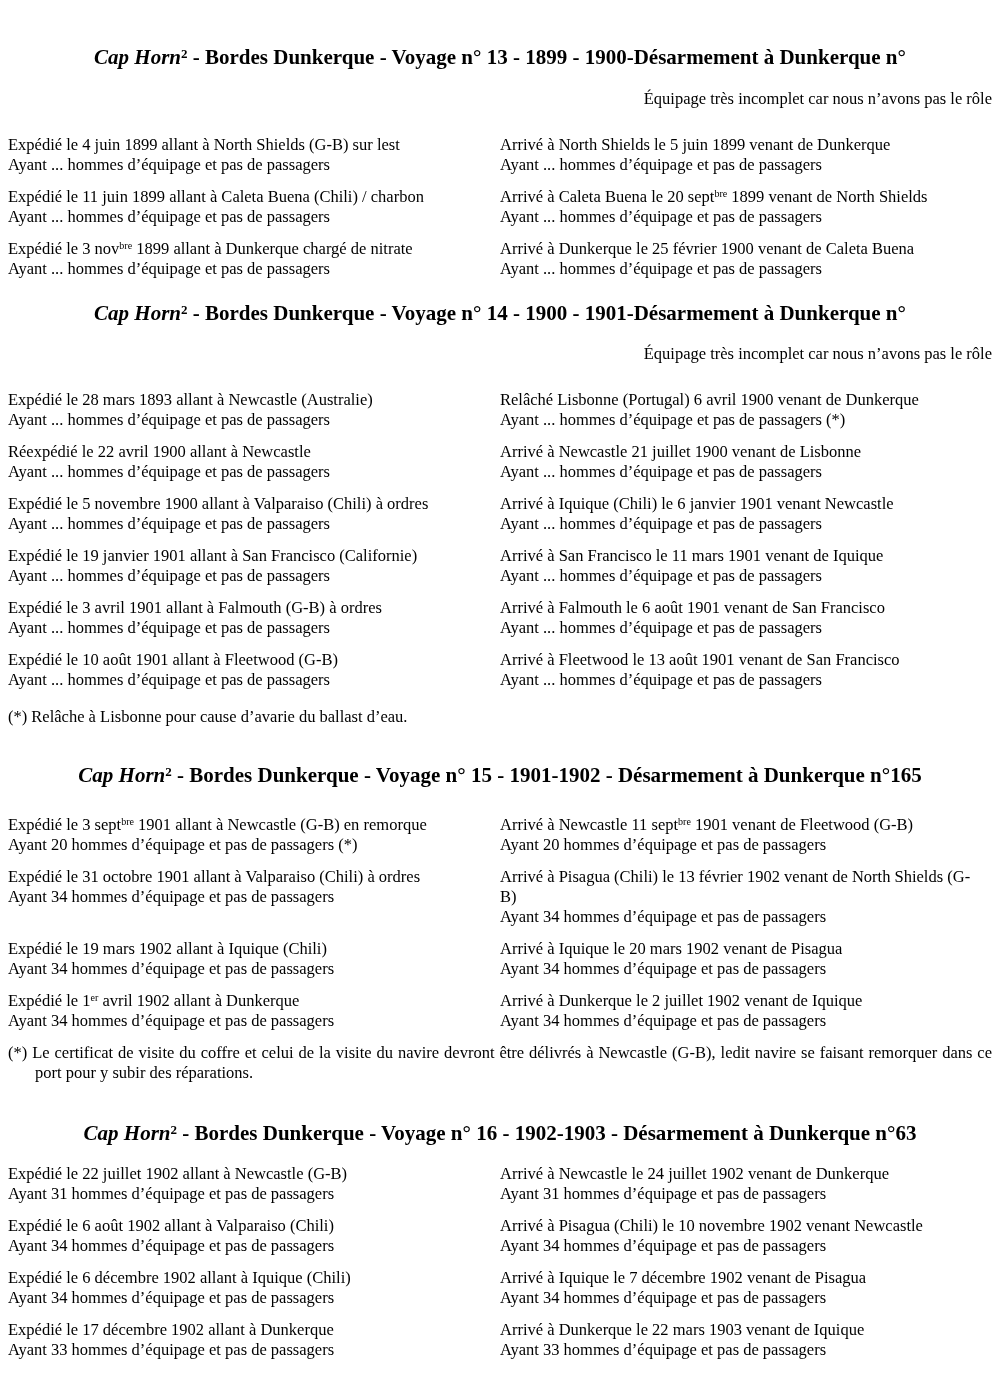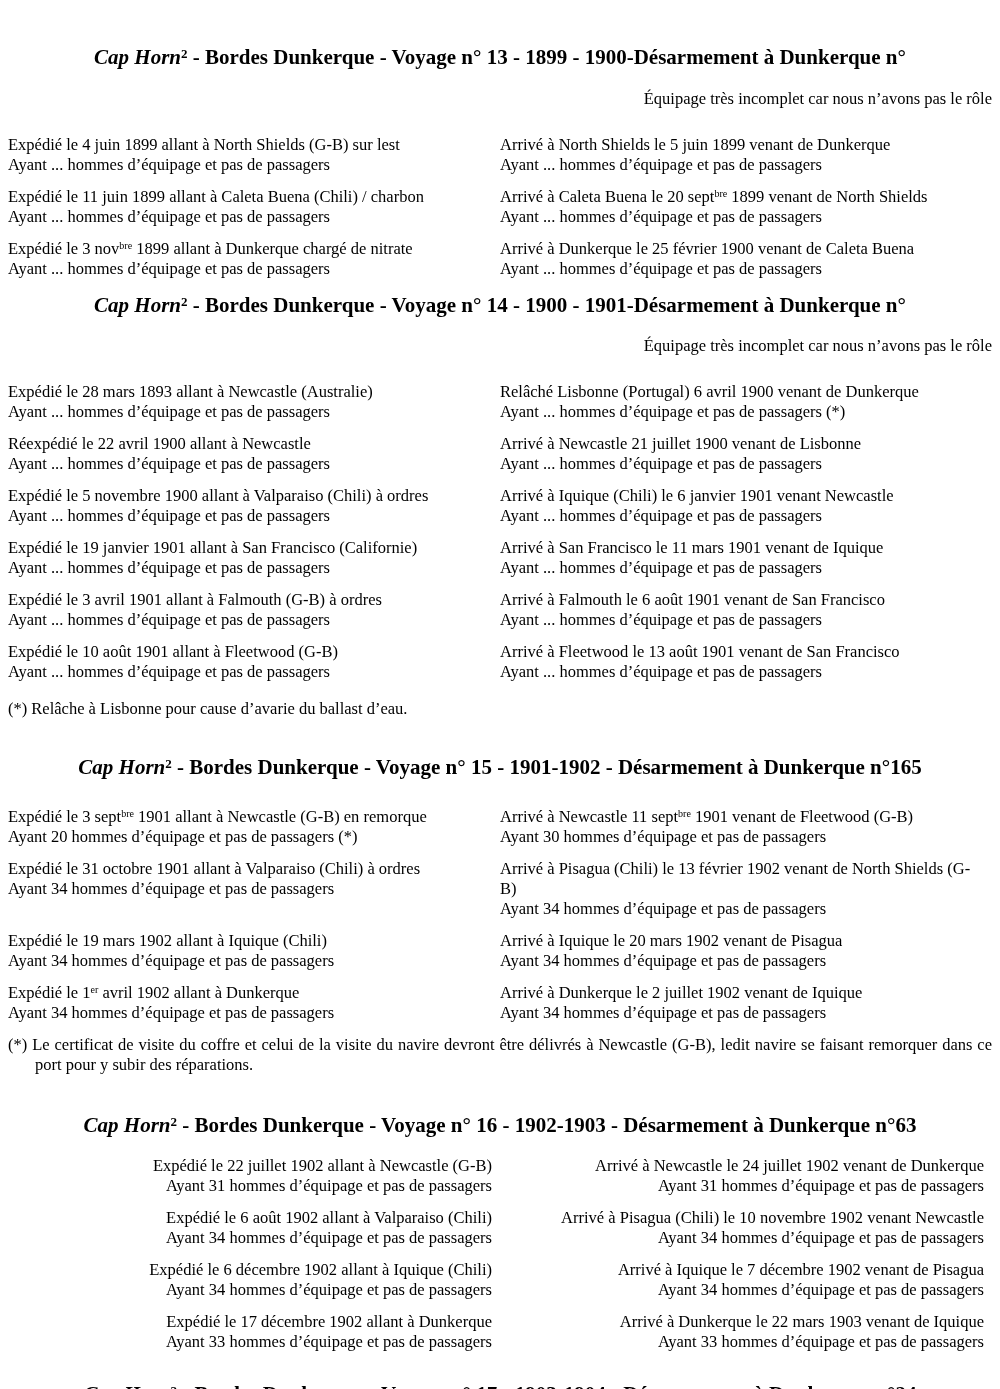--- a/index.html
+++ b/index.html
@@ -44,25 +44,25 @@
     vertical-align: 5px;
   }
   .footnote { margin-bottom: 12px; }
   .footnote.hanging {
     padding-left: 27px;
     text-indent: -27px;
     text-align: justify;
     margin-top: 6px;
   }
   
-  .sec-1 .section-title { margin-top: 12px; }
+  .sec-1 .section-title { margin-top: 20px; }
   .sec-2 .section-title { margin-top: 34px; text-align: center; }
   .sec-3 .section-title { margin-top: 36px; }
   .sec-4 .section-title { margin-top: 28px; }
-  .sec-3 .entries, .sec-4 .entries { margin-top: 16px; text-align: right; }
+  .sec-3 .entries, .sec-4 .entries { margin-top: 16px; }
 </style>
 </head>
 <body>
 
 <main>
     <section class="section sec-0">
     <h2 class="section-title"><span class="ship-name">Cap Horn</span><sup class="title-sup">2</sup><span> - Bordes Dunkerque - Voyage n° 13 - 1899 - 1900-Désarmement à Dunkerque n°</span></h2>
     <p class="subtitle">Équipage très incomplet car nous n’avons pas le rôle</p>
     <div class="entries">
         <div class="entry">
@@ -169,21 +169,21 @@
     <h2 class="section-title"><span class="ship-name">Cap Horn</span><sup class="title-sup">2</sup><span> - Bordes Dunkerque - Voyage n° 15 - 1901-1902 - Désarmement à Dunkerque n°165</span></h2>
 
     <div class="entries">
         <div class="entry">
     <div class="cell">
             <div class="line">Expédié le 3 sept<sup>bre</sup> 1901 allant à Newcastle (G-B) en remorque</div>
             <div class="line">Ayant 20 hommes d’équipage et pas de passagers (*)</div>
           </div>
     <div class="cell">
             <div class="line">Arrivé à Newcastle 11 sept<sup>bre</sup> 1901 venant de Fleetwood (G-B)</div>
-            <div class="line">Ayant 30 hommes d’équipage et pas de passagers</div>
+            <div class="line">Ayant 20 hommes d’équipage et pas de passagers</div>
           </div>
   </div>
         <div class="entry">
     <div class="cell">
             <div class="line">Expédié le 31 octobre 1901 allant à Valparaiso (Chili) à ordres</div>
             <div class="line">Ayant 34 hommes d’équipage et pas de passagers</div>
           </div>
     <div class="cell">
             <div class="line">Arrivé à Pisagua (Chili) le 13 février 1902 venant de North Shields (G-B)</div>
             <div class="line">Ayant 34 hommes d’équipage et pas de passagers</div>

